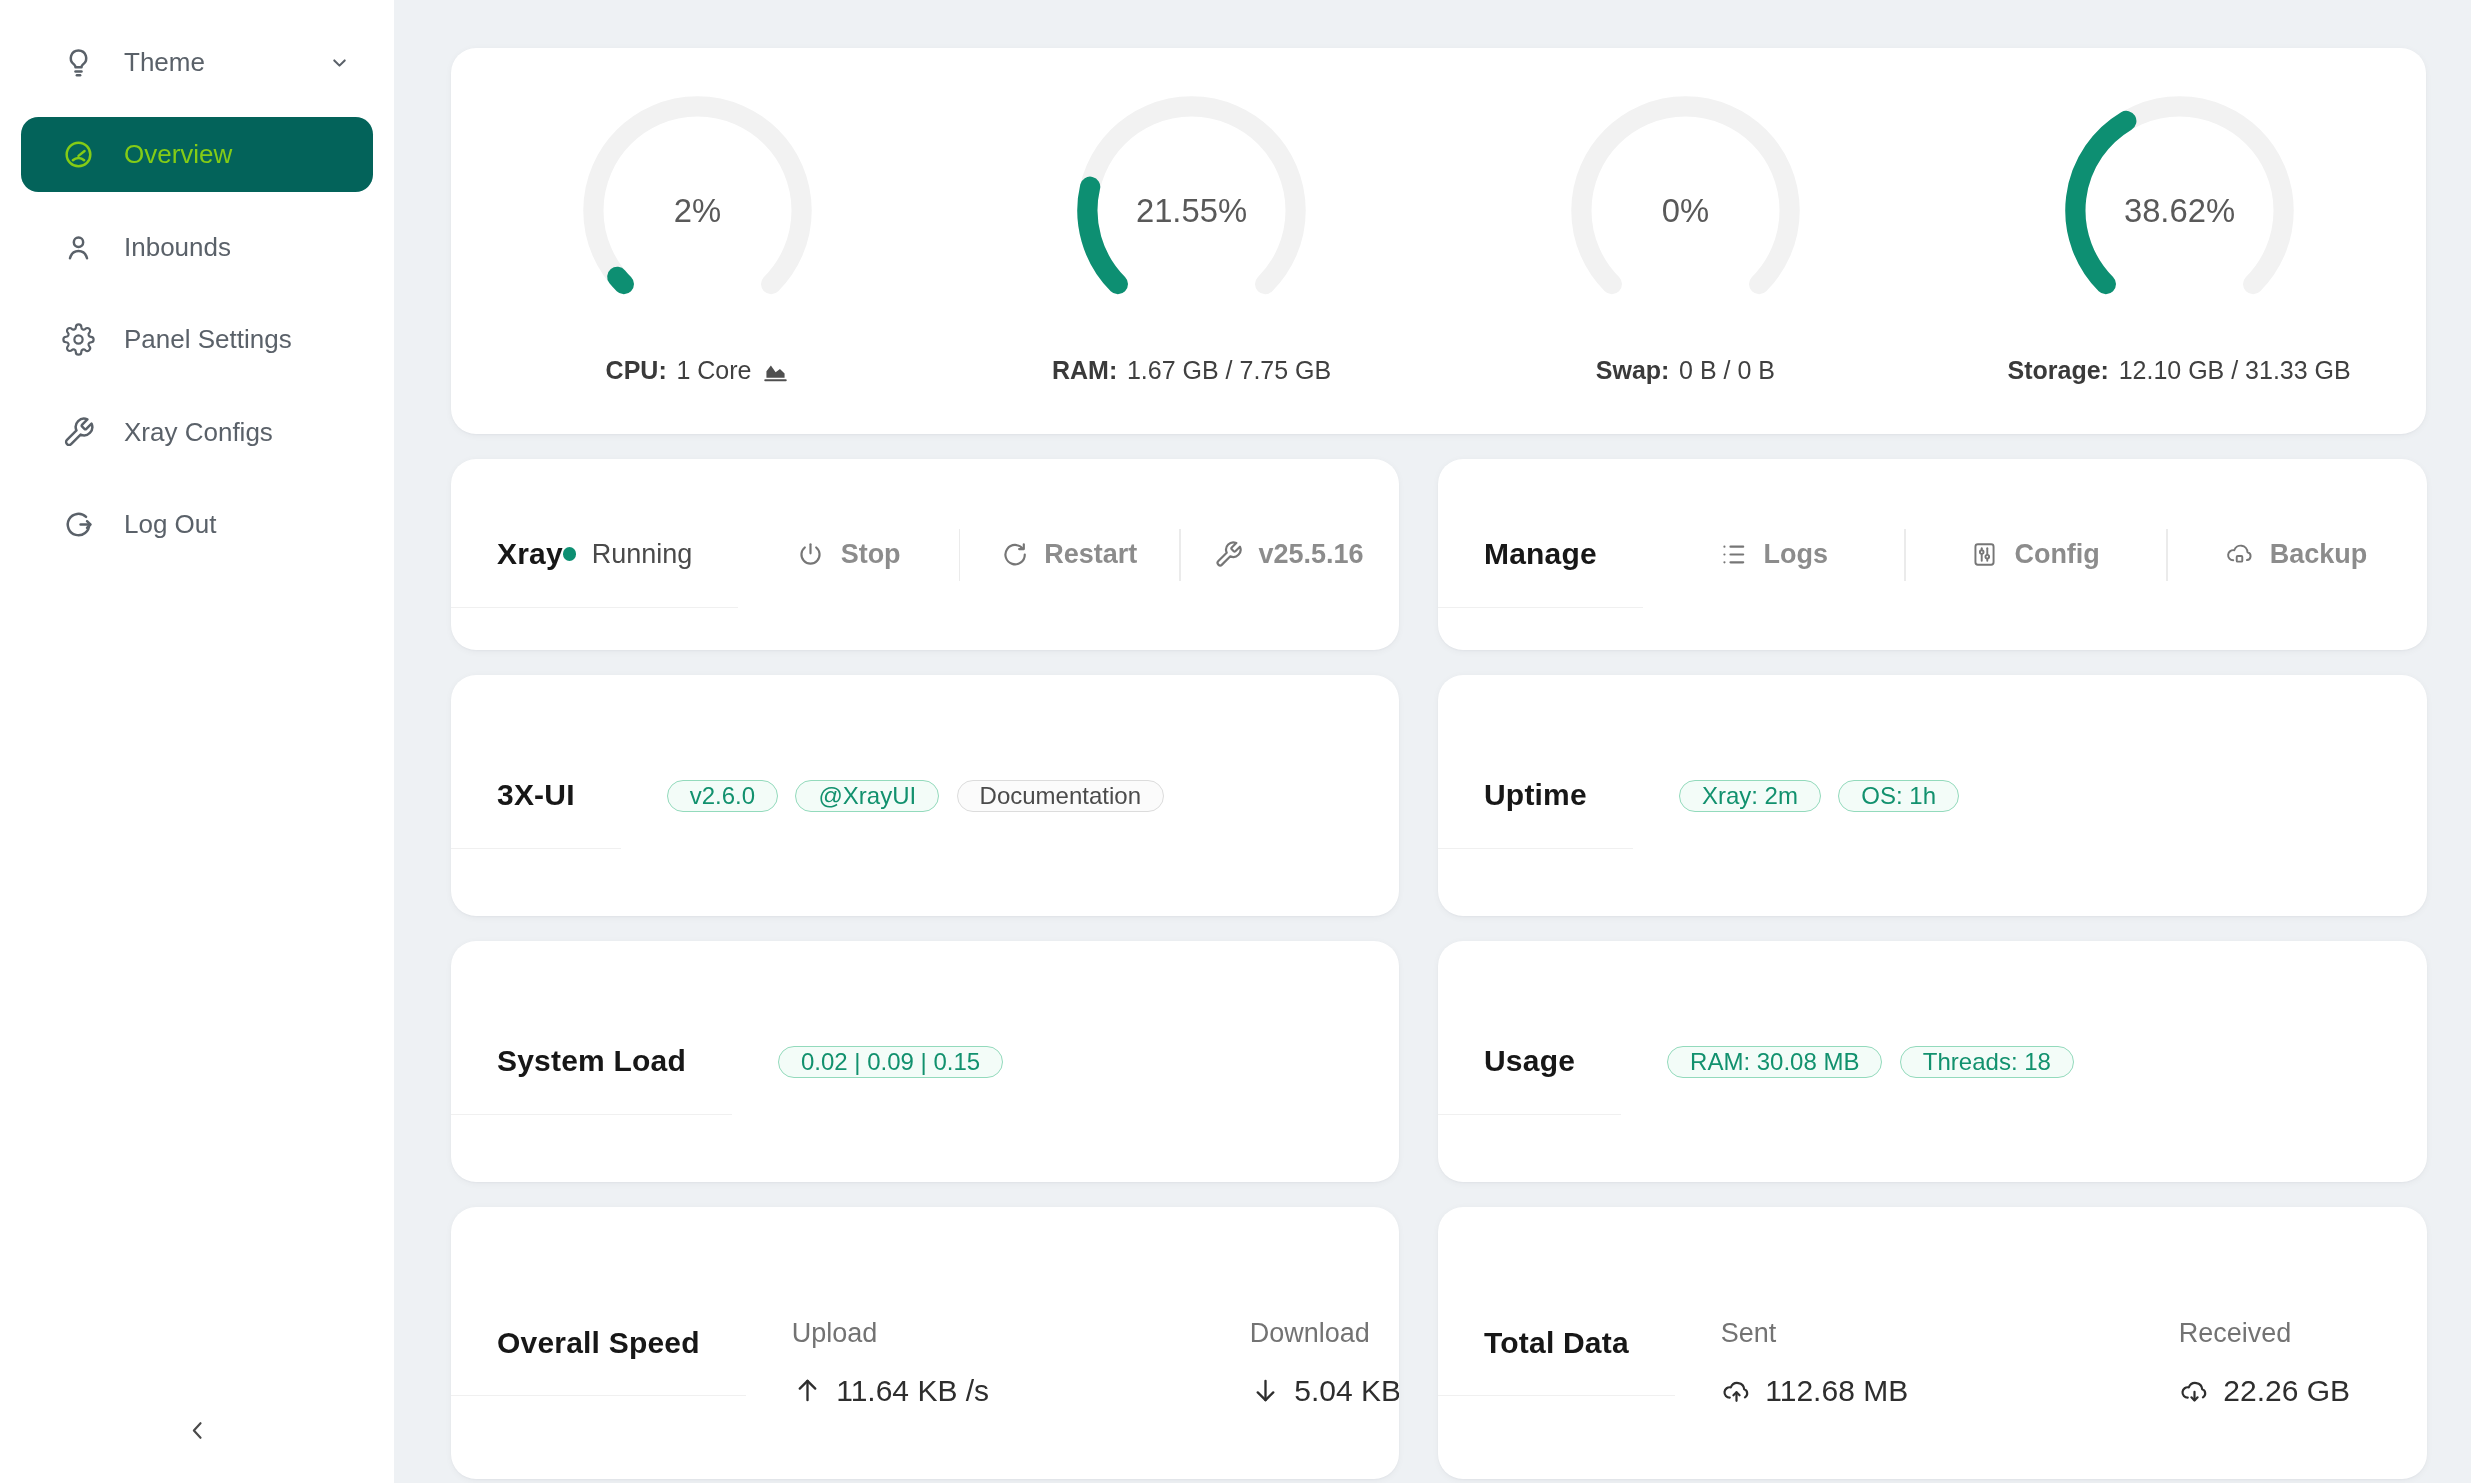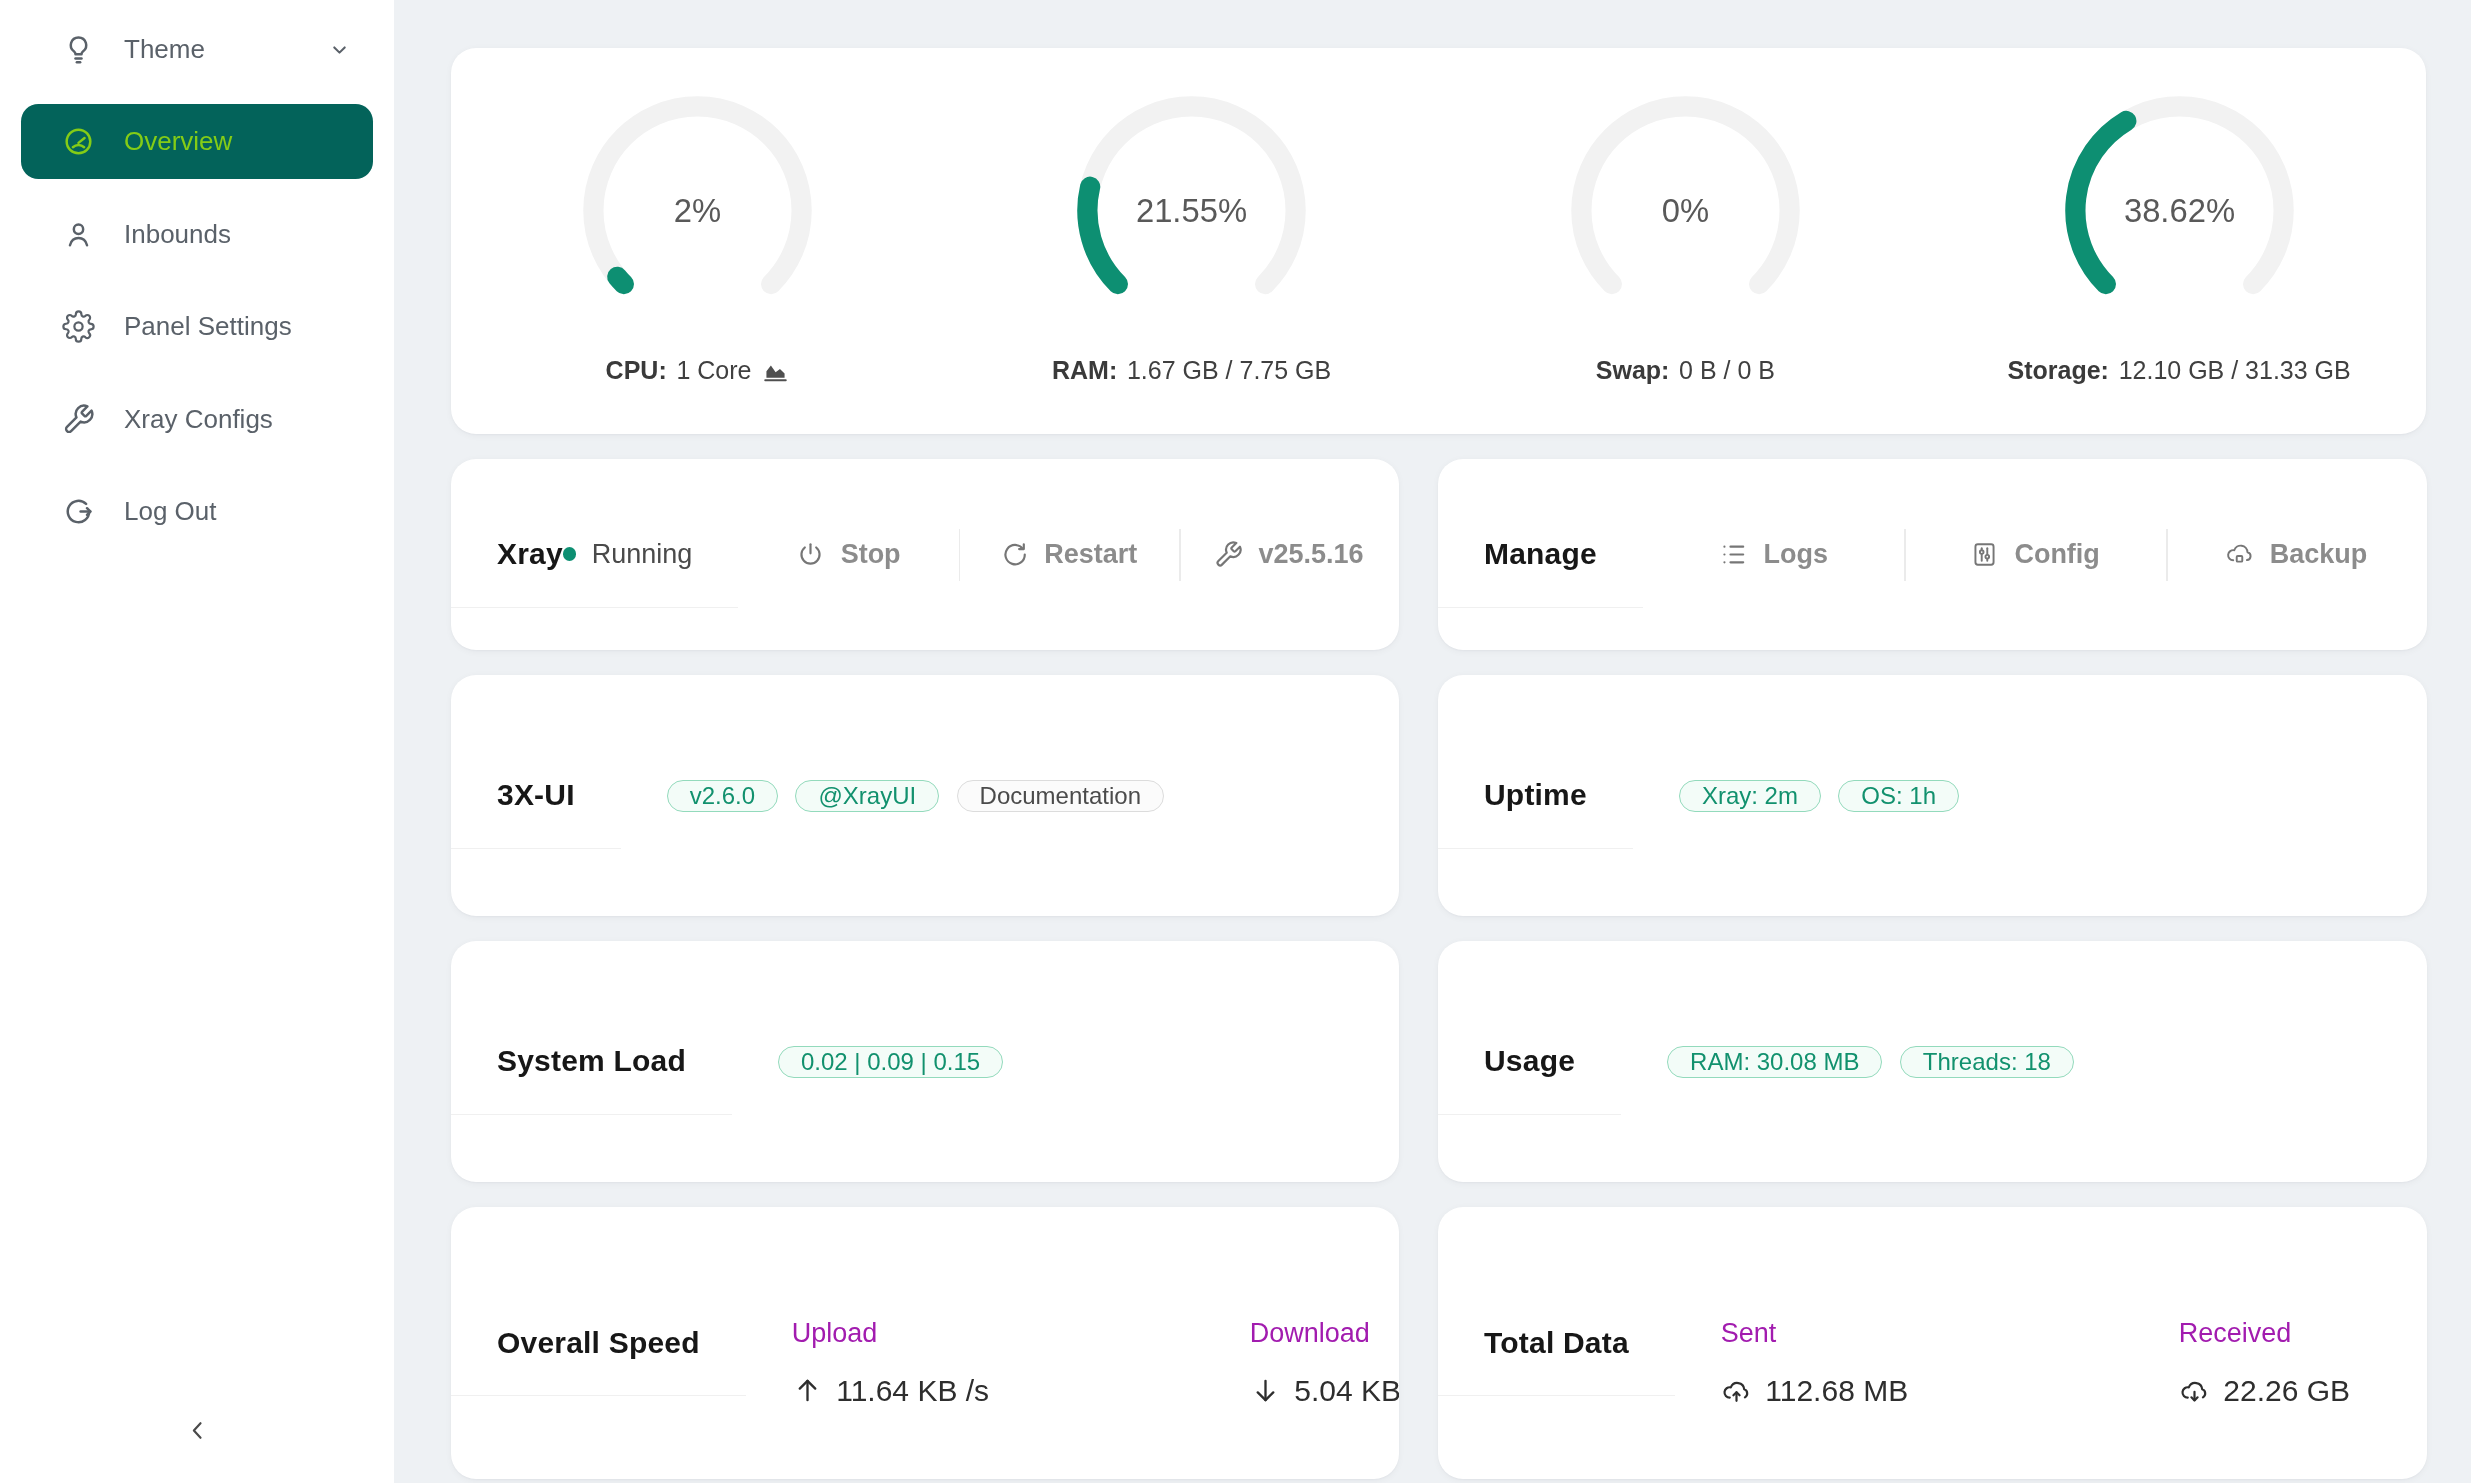--- a/index.html
+++ b/index.html
@@ -10,21 +10,21 @@
     position:relative;
     color:#2b2b2b;
   }
   #app { position:absolute; inset:0; }
 
   
   .sidebar {
     position:absolute; left:0; top:0; width:394px; height:1483px;
     background:#ffffff;
   }
-  .nav { padding:12px 21px 0 21px; }
+  .nav { padding:25px 21px 0 21px; }
   .nav-item {
     height:75px; margin-bottom:17.4px;
     display:flex; align-items:center; gap:29px;
     padding:0 21px 0 41px;
     border-radius:17.4px;
     color:#5a6169; font-size:26px;
     cursor:pointer;
   }
   .nav-item svg { width:33px; height:33px; flex:none; }
   .nav-item.active { background:var(--active-bg,#03635a); color:#84cc16; }
@@ -106,21 +106,21 @@
     color:var(--badge-text,#12916e);
     border-color:var(--badge-border,#93dabc);
     background:var(--badge-bg,#f3fcf8);
   }
   .badge.gray { color:#4b4b4b; border-color:#dcdcdc; background:#fbfbfb; }
   .badge.link { cursor:pointer; }
 
   
   .stats { padding:39px 46px 0; display:flex; }
   .stat { width:458px; display:flex; flex-direction:column; gap:25px; }
-  .stat-label { font-size:27px; color:#a21caf; }
+  .stat-label { font-size:27px; color:#737373; }
   .stat-value { display:flex; align-items:center; gap:13.5px; font-size:30px; color:#2e2e2e; }
   .stat-value svg { width:31px; height:31px; color:#2e2e2e; }
 </style>
 </head>
 <body>
 
 <div id="app">
 
   <div class="sidebar">
     <div class="nav">

